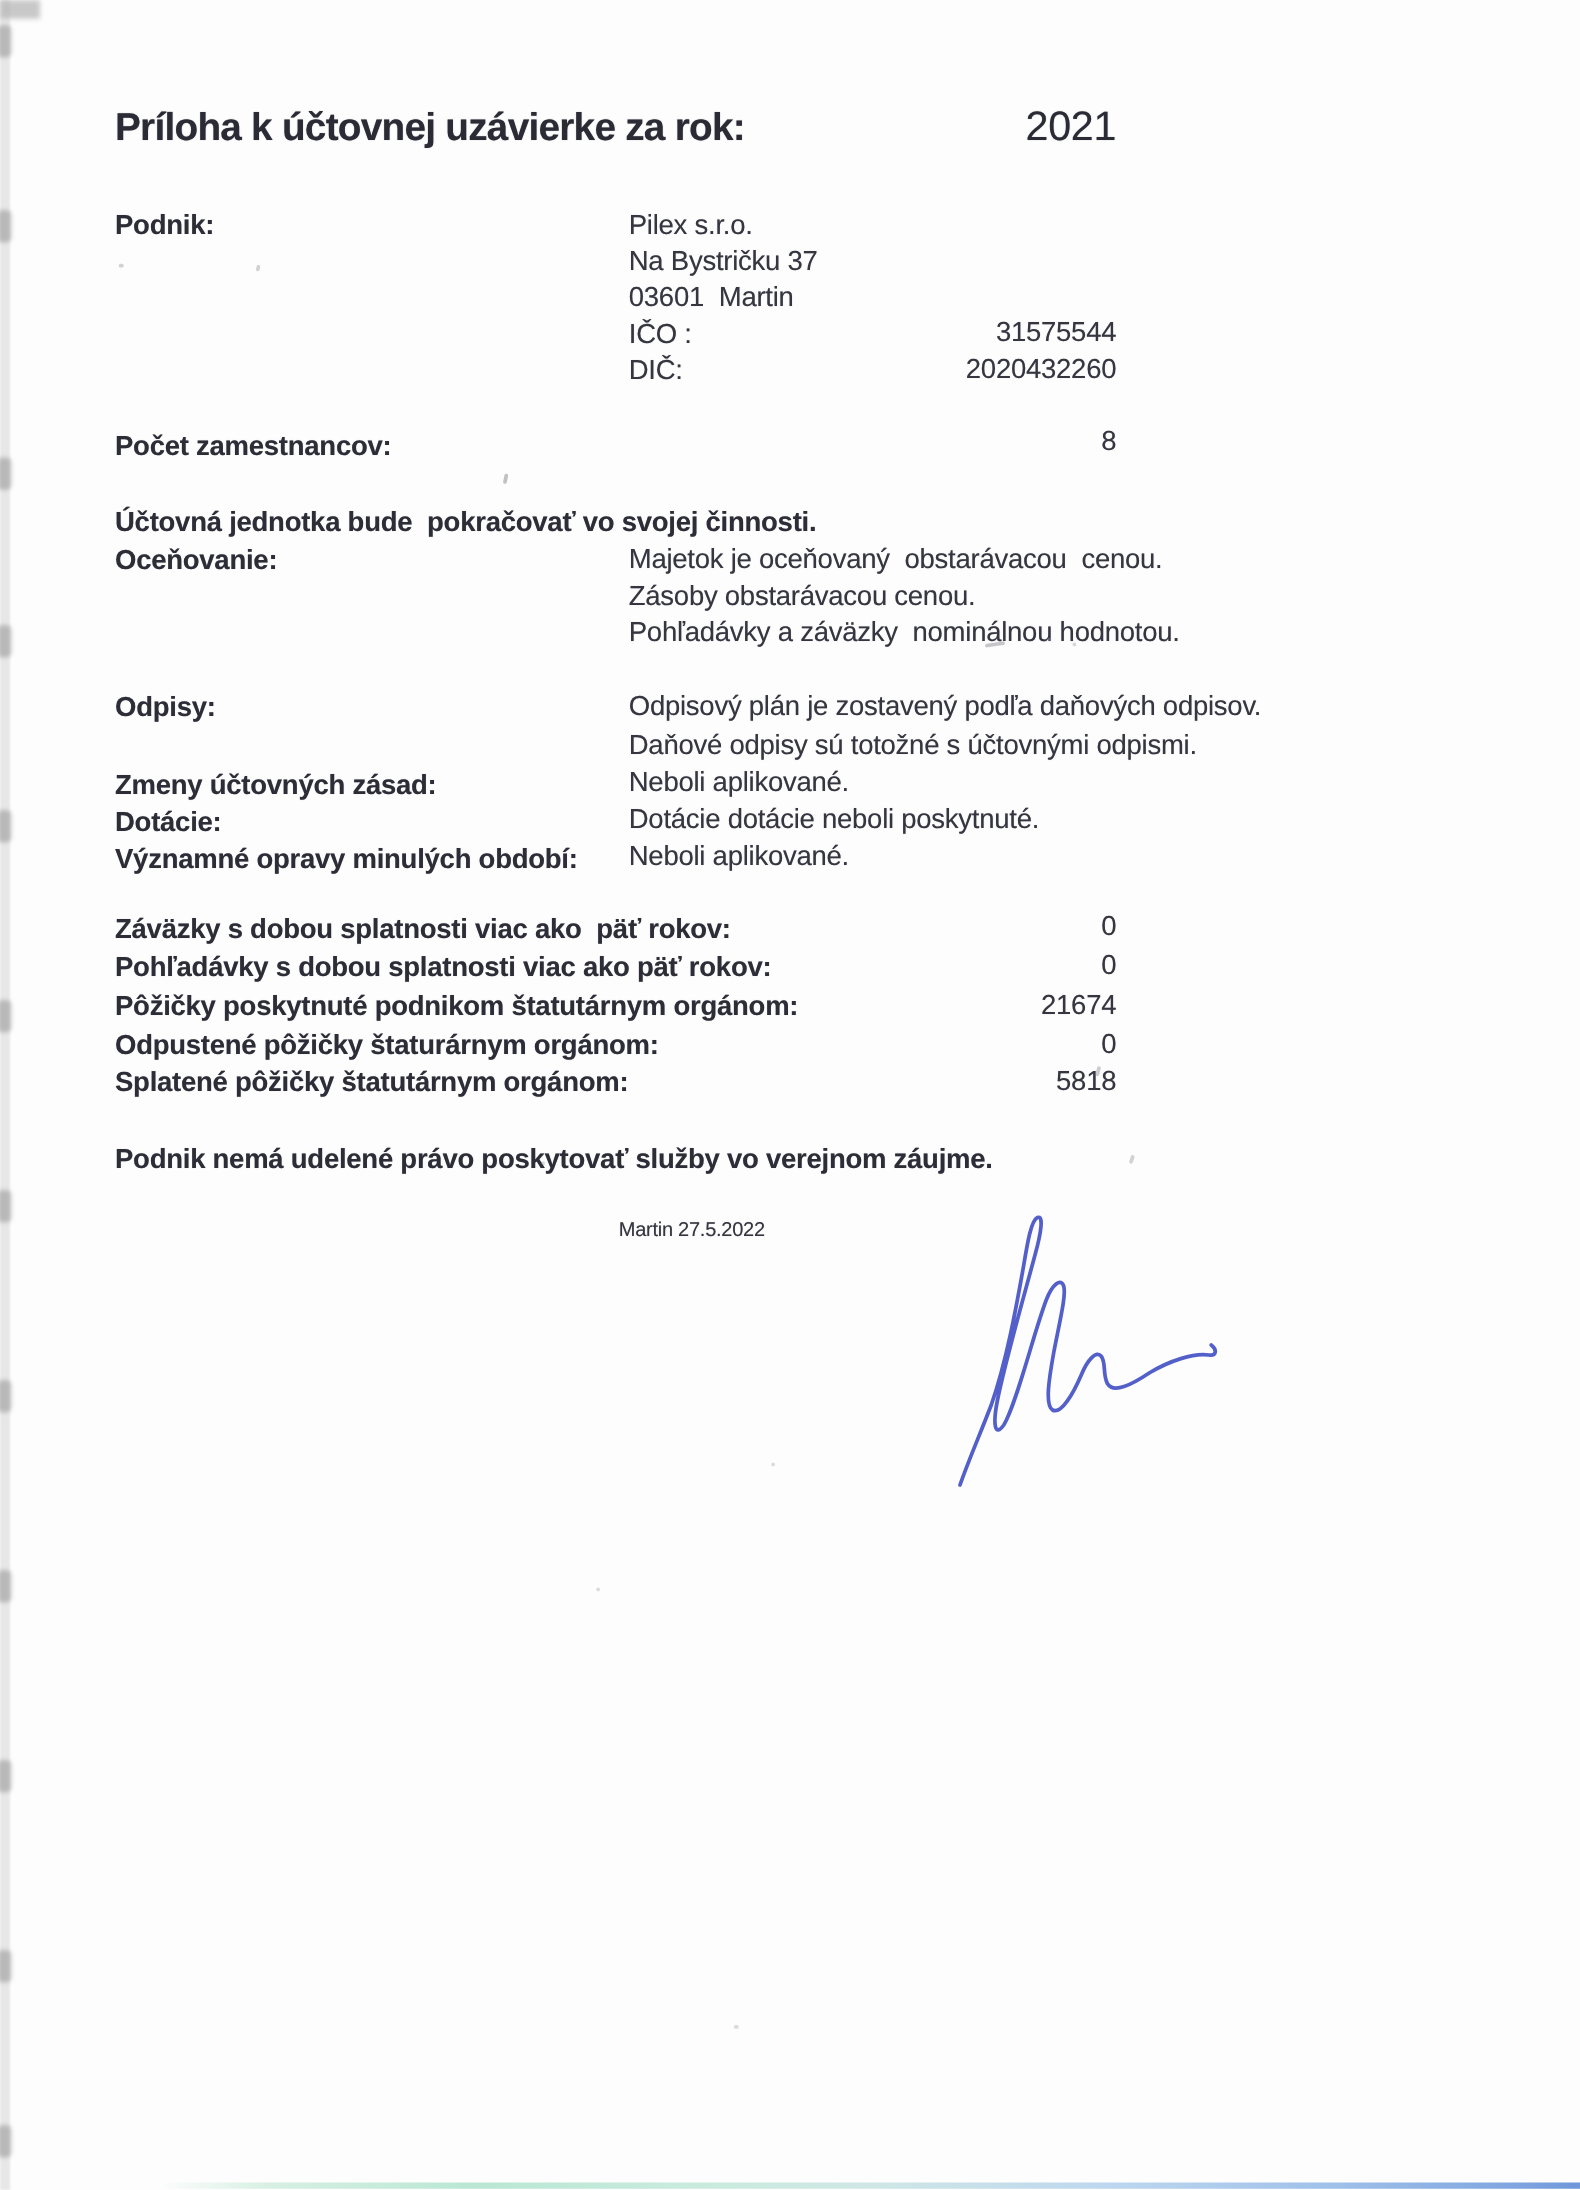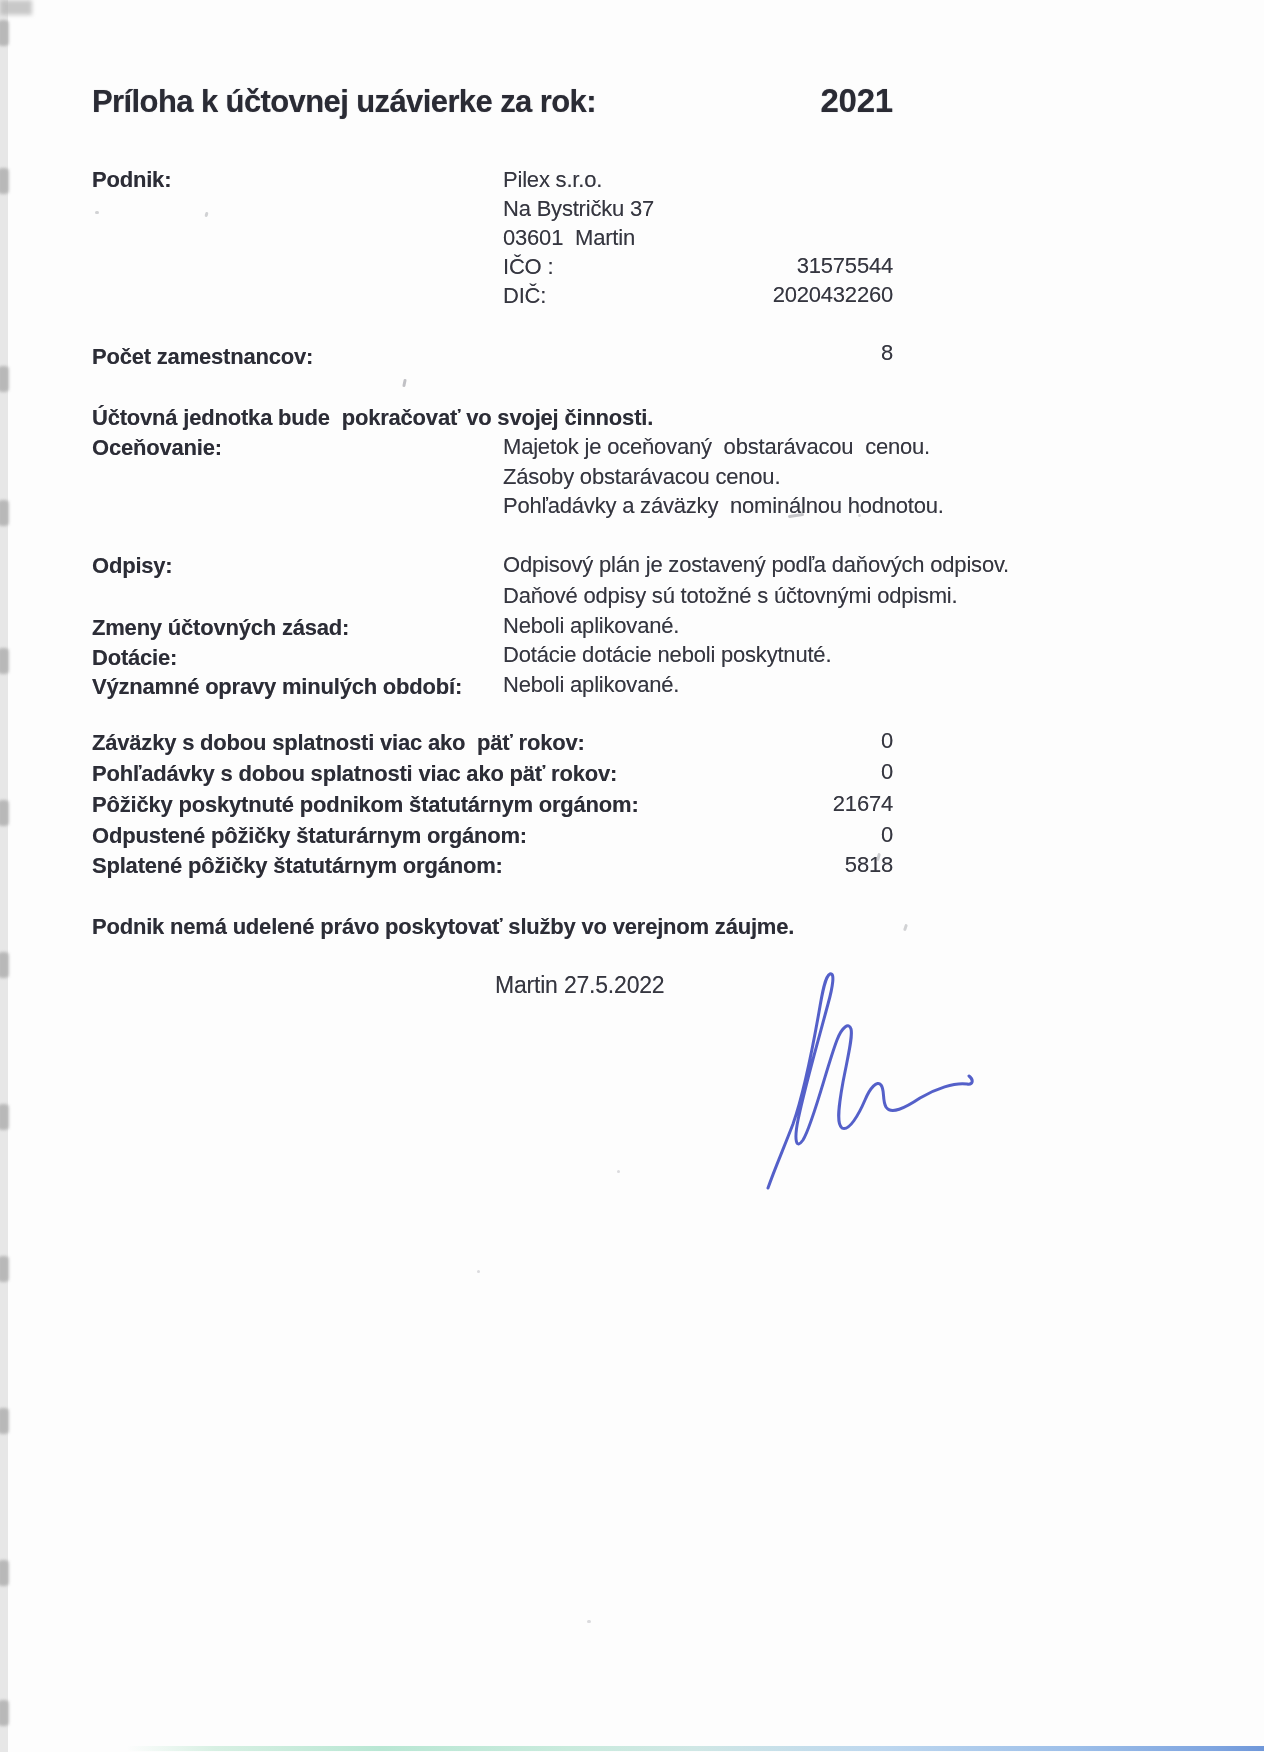--- a/index.html
+++ b/index.html
@@ -24,24 +24,24 @@
   .bold{font-weight:bold;color:#2c2d36;}
   .val{left:503px;}
   .num{left:auto;right:371px;text-align:right;}
   .title{
     font-size:31px;line-height:36px;font-weight:bold;
     letter-spacing:-0.6px;color:#2a2b34;
     text-shadow:0 0 0.8px rgba(40,42,62,0.5);
   }
   .year{
     left:auto;right:371px;text-align:center;
-    font-size:33px;line-height:38px;font-weight:bold;
+    font-size:33px;line-height:38px;font-weight:normal;
     color:#2a2b34;text-shadow:0 0 0.8px rgba(40,42,62,0.5);
   }
-  .date{left:495px;font-size:23px;}
+  .date{left:495px;font-size:16px;}
 
   
   .edge-strip{
     position:absolute;left:0;top:0;width:8px;height:100%;
     background:#d6d6d6;opacity:.55;filter:blur(0.7px);
   }
   .edge-smudge{
     position:absolute;left:-2px;width:11px;height:26px;
     background:#9a9a9a;border-radius:4px;
     filter:blur(1.6px);opacity:.6;

